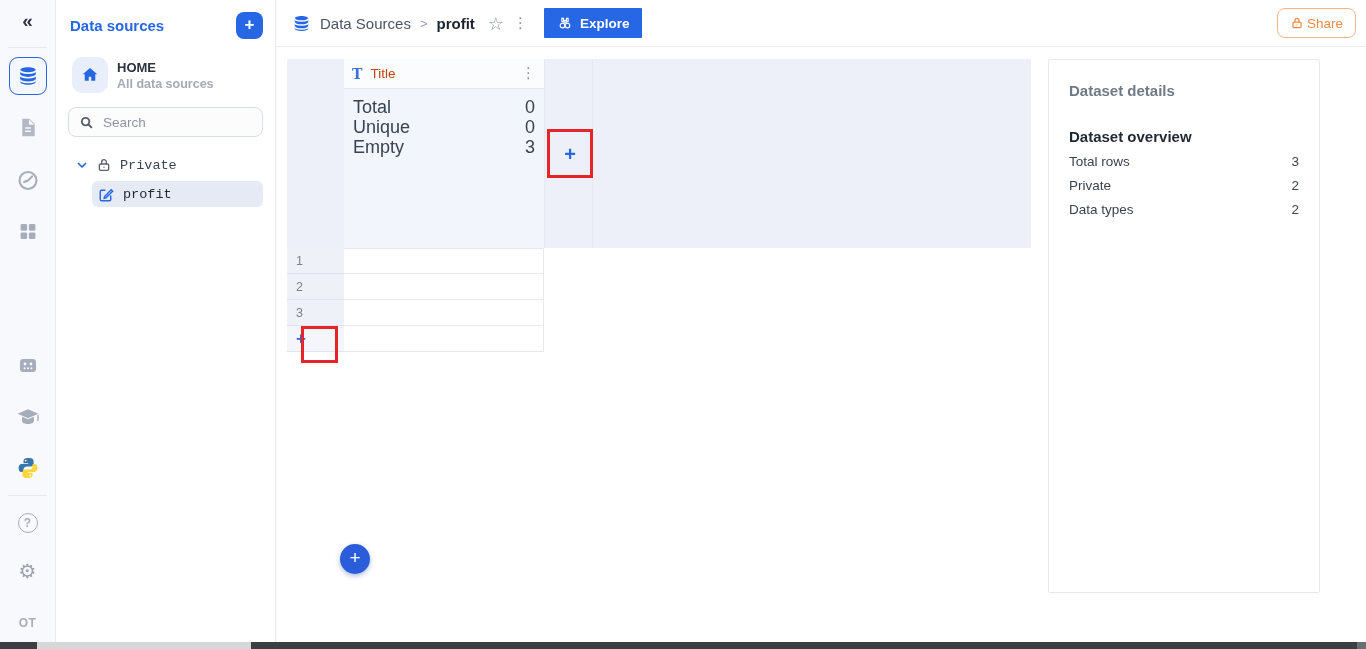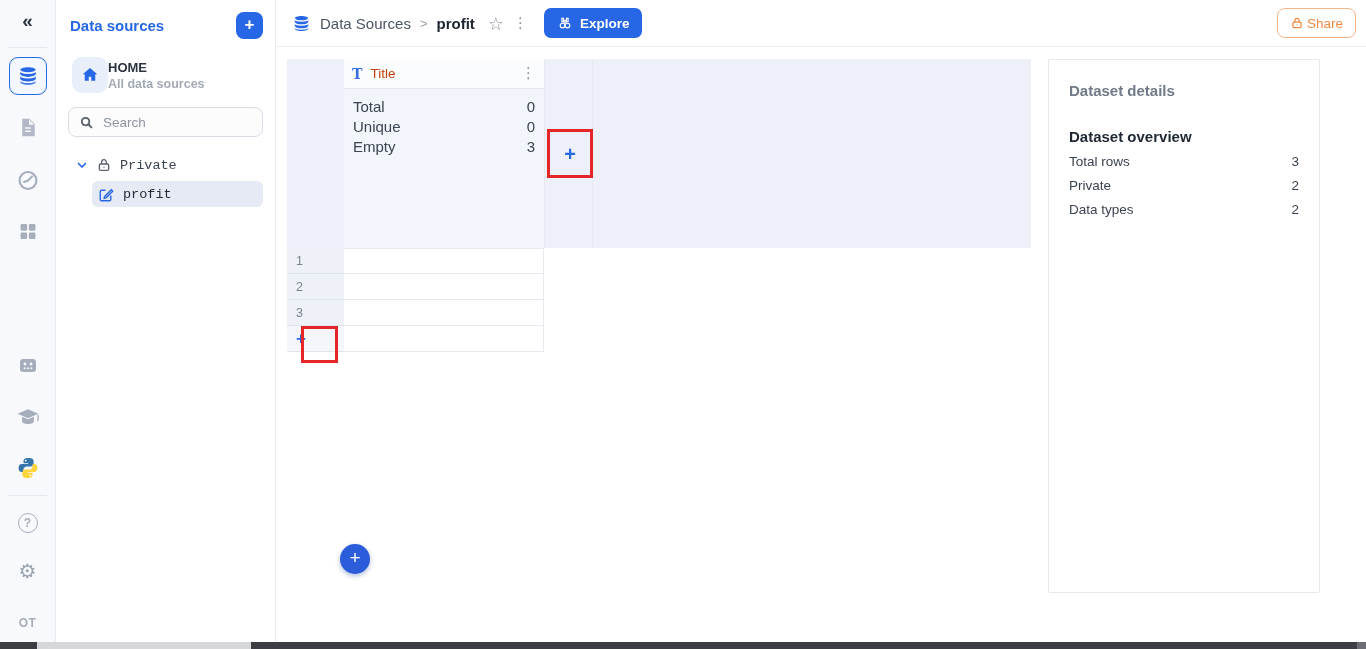--- a/index.html
+++ b/index.html
@@ -21,21 +21,21 @@
   .gear-glyph { font-family:"DejaVu Sans",sans-serif; font-size:20px; color:#9aa2af; }
   .help-circle { width:20px; height:20px; border:1.8px solid #a6adbb; border-radius:50%; font-size:12px; font-weight:bold; color:#a6adbb;
                  display:flex; align-items:center; justify-content:center; }
 
   
   .sidebar { width:220px; flex:0 0 220px; background:#fff; border-right:1px solid #e8eaf0; padding-top:12px; }
   .sb-head { display:flex; align-items:center; justify-content:space-between; padding:0 12px 0 14px; }
   .sb-title { font-size:15px; font-weight:bold; color:#2766e5; }
   .sb-add { width:27px; height:27px; border:none; border-radius:8px; background:#2766e5; color:#fff; font-size:17px; font-weight:bold;
             line-height:1; cursor:pointer; display:flex; align-items:center; justify-content:center; padding-bottom:2px; }
-  .home-item { display:flex; align-items:center; gap:0; margin:18px 12px 0 16px; cursor:pointer; }
+  .home-item { display:flex; align-items:center; gap:9px; margin:18px 12px 0 16px; cursor:pointer; }
   .home-tile { width:36px; height:36px; border-radius:10px; background:#e9eefb; color:#2766e5; display:flex; align-items:center; justify-content:center; }
   .home-label { font-size:13px; font-weight:bold; color:#2b3340; }
   .home-sub { font-size:12.5px; color:#a3aab6; margin-top:2px;font-weight:bold; }
   .search-box { display:flex; align-items:center; gap:9px; margin:14px 12px 0 12px; height:30px; border:1px solid #d9dde5; border-radius:8px;
                 padding:0 10px; background:#fcfcfd; color:#595f6b; }
   .search-box input { border:none; outline:none; background:transparent; font-size:13.5px; width:140px; font-family:inherit; color:#2b3340; }
   .search-box input::placeholder { color:#8d95a2; }
   .tree { margin-top:16px;font-family:Liberation Mono, monospace; }
   .tree-row { display:flex; align-items:center; gap:8px; height:24px; padding-left:20px; font-size:13.5px; color:#3a4350; cursor:pointer; margin-bottom:4px; }
   .tree-row .chev { color:#2766e5; display:flex; }
@@ -48,42 +48,42 @@
   
   main { flex:1; display:flex; flex-direction:column; position:relative; }
   .topbar { height:47px; border-bottom:1px solid #eceef2; display:flex; align-items:center; padding:0 10px 0 16px; }
   .crumb { display:flex; align-items:center; gap:9px; }
   .crumb .db-ic { color:#2766e5; display:flex; }
   .crumb-root { font-size:15px; color:#4b5563; cursor:pointer; }
   .crumb-sep { font-size:13px; color:#9aa1ad; }
   .crumb-cur { font-size:15px; font-weight:bold; color:#1c2430; }
   .star-btn { background:none; border:none; font-size:18px; color:#8a919c; cursor:pointer; margin-left:4px; font-family:"DejaVu Sans",sans-serif; }
   .kebab { background:none; border:none; font-size:15px; color:#8a919c; cursor:pointer; font-family:"DejaVu Sans",sans-serif; line-height:1; }
-  .explore-btn { margin-left:16px; display:flex; align-items:center; gap:7px; background:#2766e5; color:#fff; border:none; border-radius:7px;
+  .explore-btn { margin-left:16px; display:flex; align-items:center; gap:7px; background:#2766e5; color:#fff; border:none; border-radius:1px;
                  height:30px; padding:0 13px; font-size:13.5px; font-weight:bold; cursor:pointer; font-family:inherit;text-align:right; }
   .share-btn { margin-left:auto; display:flex; align-items:center; gap:3px; background:#fff; color:#ed8a45; border:1px solid #f3b488;
                border-radius:8px; height:30px; padding:0 12px; font-size:13.5px; cursor:pointer; font-family:inherit; }
 
   .tabbar { height:44px; border-bottom:1px solid #eceef2; display:flex; align-items:center; padding-left:20px; }
   .tab { background:none; border:none; font-size:13.5px; color:#3f4754; font-weight:bold; padding:8px 14px; border-radius:7px; cursor:pointer; font-family:inherit; }
   .tab.active { color:#2766e5; background:#eef2fd; }
   .tab-sep { width:1px; height:18px; background:#e2e5eb; margin:0 9px; }
 
   .content { position:relative; flex:1; background:#fff; }
 
   
   .abs { position:absolute; }
   .lav { background:#edf0f8; }
   .gutter-head { left:11px; top:12px; width:57px; height:189px; }
   .col-head { left:68px; top:12px; width:200px; height:30px; background:#fbfcfe; border-bottom:1px solid #e4e7ef;
               display:flex; align-items:center; padding:0 8px; gap:8px; cursor:pointer; }
   .type-t { font-family:"DejaVu Serif",serif; font-weight:bold; color:#3b6fe0; font-size:14px; }
   .col-name { font-size:13.5px; color:#c2410c; flex:1; }
   .col-stats { left:68px; top:42px; width:200px; height:159px; background:#f2f5fc; padding:8px 9px 0 9px; }
-  .stat-row { display:flex; justify-content:space-between; font-size:15px; color:#3a4350; line-height:20px; }
+  .stat-row { display:flex; justify-content:space-between; font-size:18px; color:#3a4350; line-height:20px; }
   .addcol-cell { left:268px; top:12px; width:49px; height:189px; border-left:1px solid #e6e9f0; border-right:1px solid #e6e9f0; }
   .lav-region { left:317px; top:12px; width:438px; height:189px; }
   .plus-blue { color:#2766e5; font-size:20px; font-weight:bold; background:none; border:none; cursor:pointer; line-height:1; font-family:inherit; }
   .anno { border:3px solid #e52528; background:transparent; pointer-events:none; }
   .anno-col { left:271px; top:82px; width:46px; height:49px; display:flex; align-items:center; justify-content:center; }
   .anno-row { left:25px; top:279px; width:37px; height:37px; }
   .row-gutter { left:11px; width:57px; height:26px; background:#eef1f8; border-bottom:1px solid #e0e4ee;
                 font-size:12.5px; color:#7b8290; display:flex; align-items:center; padding-left:9px; }
   .row-cell { left:68px; width:200px; height:26px; background:#fff; border-bottom:1px solid #e6e9f0; border-right:1px solid #e6e9f0; cursor:cell; }
   .bt { border-top:1px solid #e6e9f0; }

